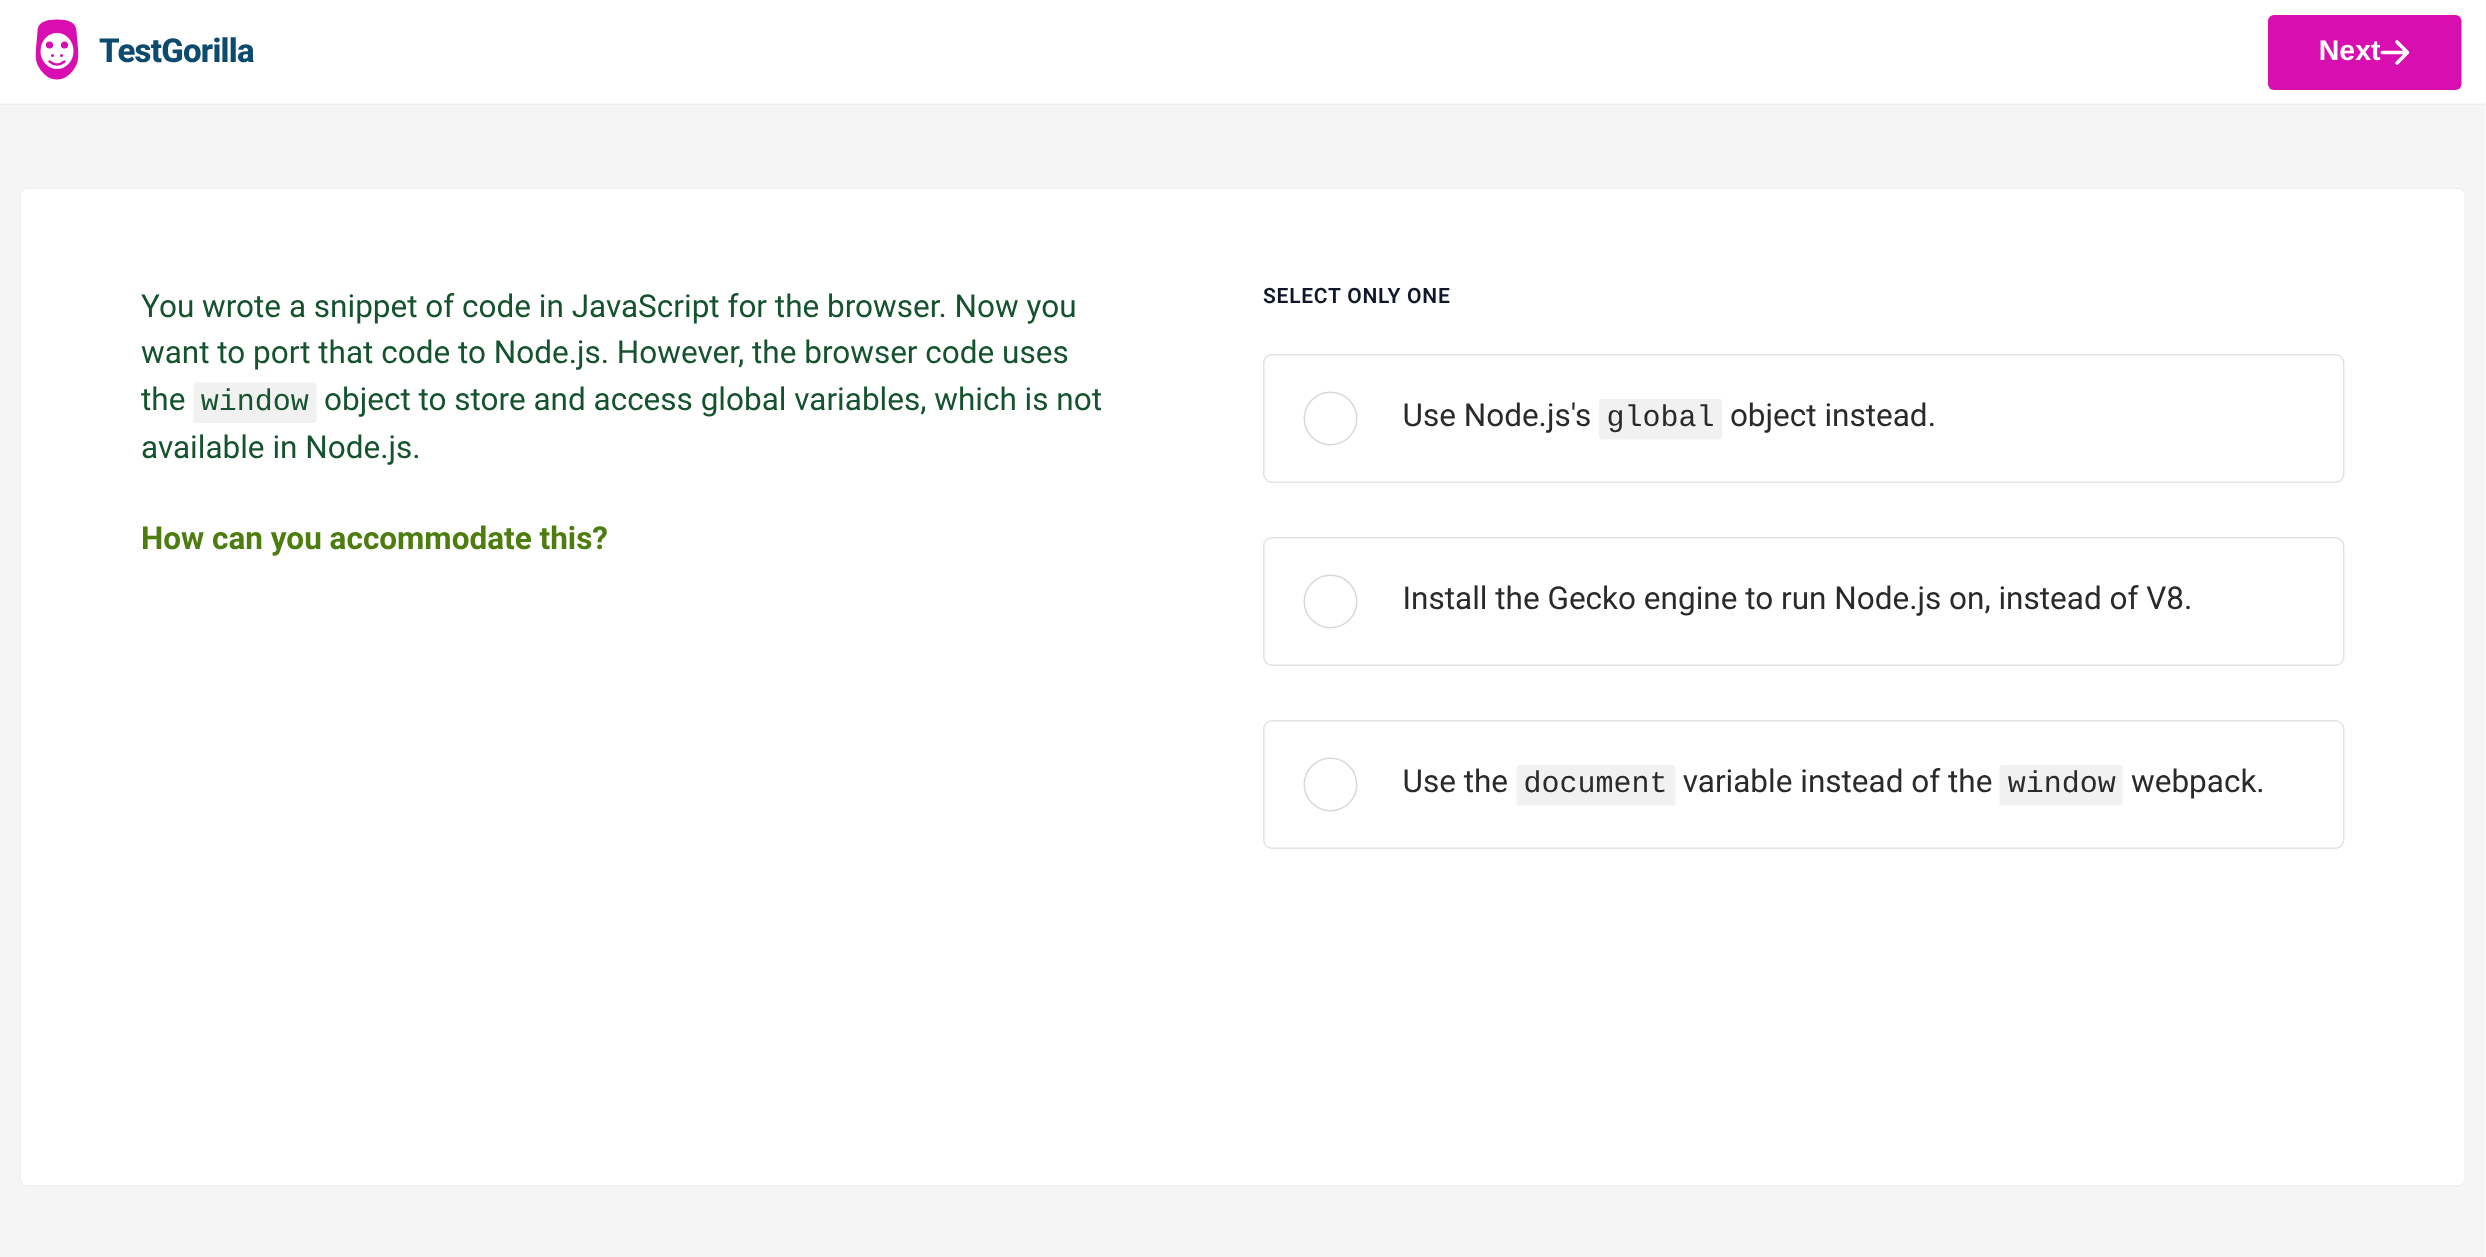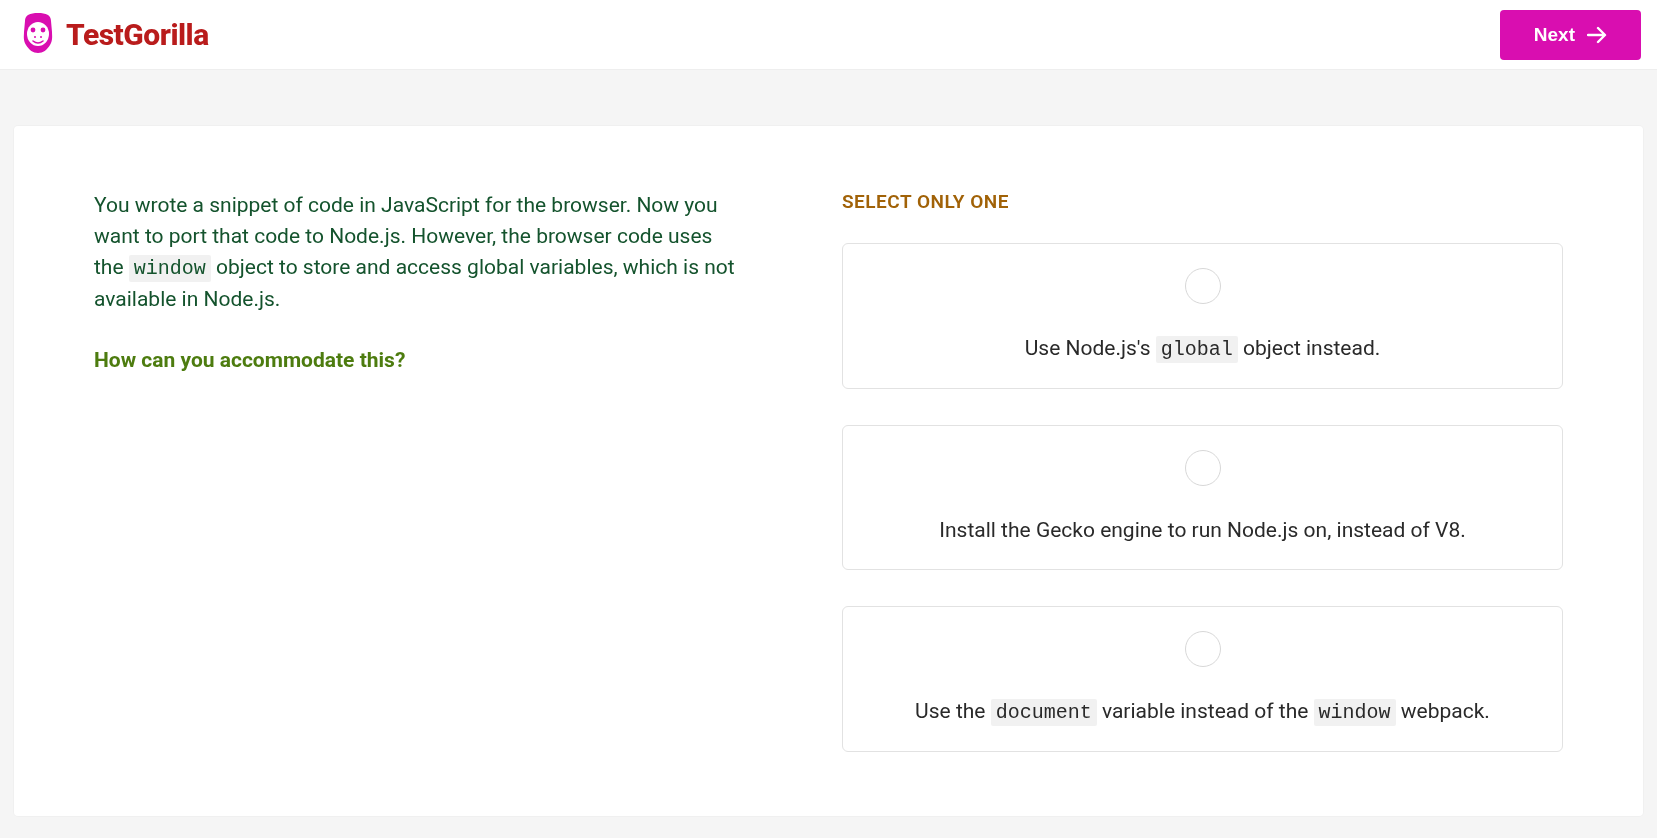--- a/index.html
+++ b/index.html
@@ -19,37 +19,37 @@
     justify-content: space-between;
     padding: 0 16px 0 20px;
     border-bottom: 1px solid #eee;
   }
   .logo {
     display: flex;
     align-items: center;
     gap: 10px;
   }
   .logo-text {
-    font-size: 30px;
+    font-size: 22px;
     font-weight: 800;
-    color: #b91c1c;
+    color: #0c4a6e;
     letter-spacing: -0.5px;
   }
   .next-btn {
     background: #d90eb0;
     color: #fff;
     border: none;
     height: 50px;
     padding: 0 34px;
     font-size: 19px;
     font-weight: 700;
     border-radius: 4px;
     display: flex;
     align-items: center;
-    gap: 12px;
+    gap: 0;
     cursor: pointer;
   }
   .next-btn svg { display: block; }
   .content {
     background: #fff;
     margin: 56px 14px 0 14px;
     padding: 64px 80px 64px 80px;
     border-radius: 4px;
     display: flex;
     gap: 100px;
@@ -76,37 +76,36 @@
     margin-top: 30px;
   }
   code.inline {
     font-family: "SFMono-Regular", Consolas, "Liberation Mono", Menlo, monospace;
     background: #f1f1f1;
     padding: 2px 5px;
     border-radius: 2px;
     font-size: 20px;
   }
   .select-title {
-    font-size: 19px;
+    font-size: 14px;
     font-weight: 600;
     letter-spacing: 0.5px;
-    color: #a16207;
+    color: #0f172a;
     margin-bottom: 30px;
   }
   .option {
     border: 1px solid #e2e2e2;
     border-radius: 6px;
     padding: 24px 26px;
     display: flex;
     align-items: center;
     gap: 30px;
     margin-bottom: 36px;
     cursor: pointer;
     background: #fff;
-    flex-direction: column;
   }
   .option:last-child { margin-bottom: 0; }
   .radio {
     width: 36px;
     height: 36px;
     border: 1px solid #d8d8d8;
     border-radius: 50%;
     flex: 0 0 36px;
     background: #fff;
   }

